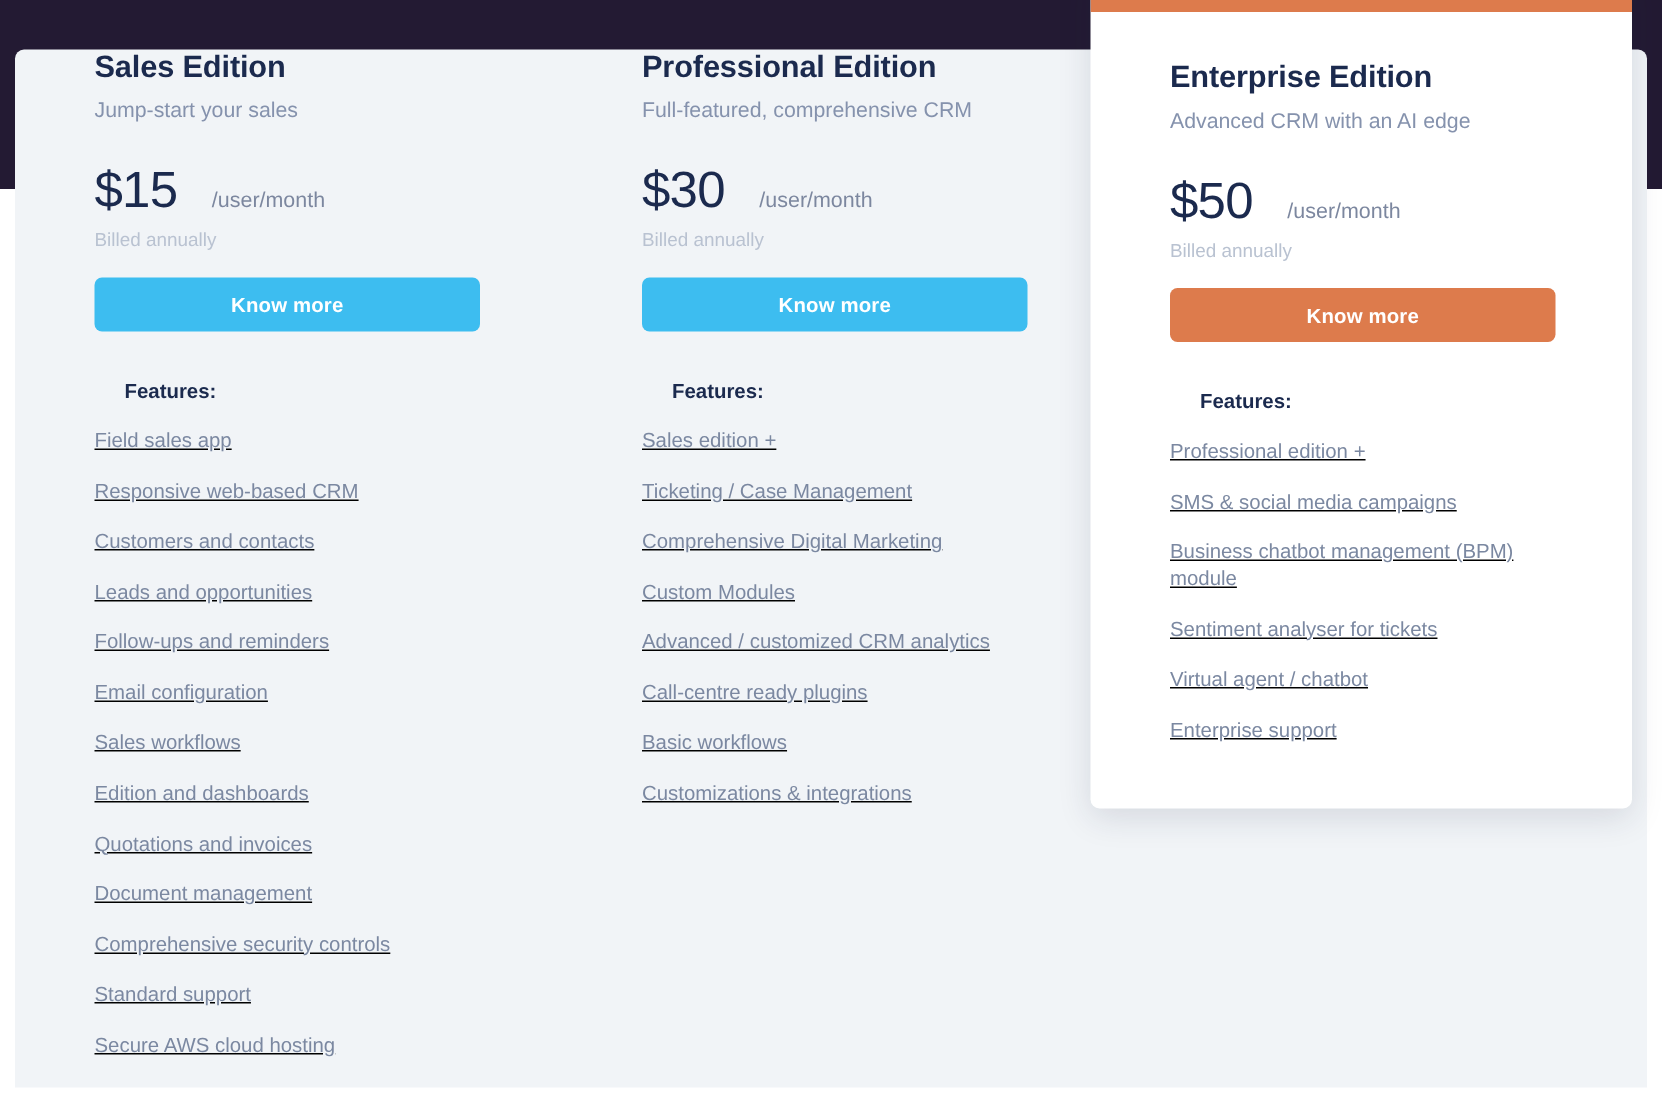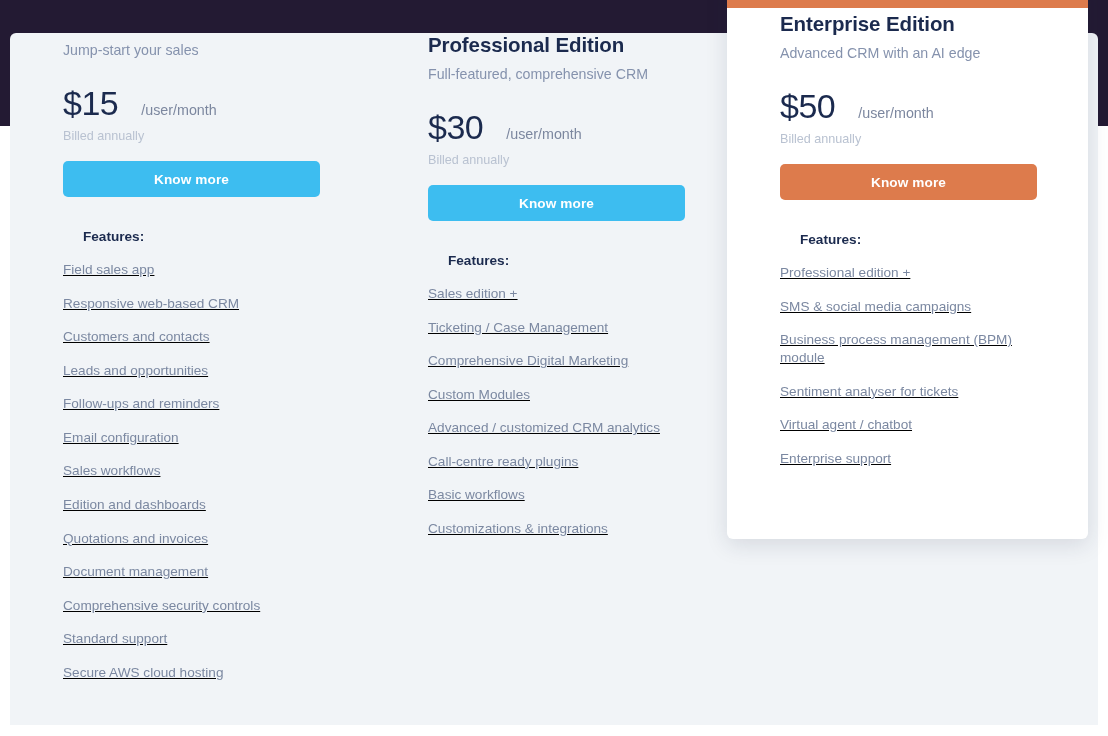--- a/index.html
+++ b/index.html
@@ -154,20 +154,21 @@
 </head>
 <body>
 
 <div id="navy-backdrop"></div>
 
 <div id="pricing-panel">
   <div class="plans-row">
 
     <div class="plan" id="plan-sales">
       <div class="plan-body">
+        <div class="plan-title">Sales Edition</div>
         <div class="plan-subtitle">Jump-start your sales</div>
         <div class="price-row">
           <span class="price-amount">$15</span>
           <span class="price-period">/user/month</span>
         </div>
         <div class="billing-note">Billed annually</div>
         <button class="cta-button cta-blue">Know more</button>
         <div class="features-heading">Features:</div>
         <ul class="features-list" id="features-sales">
             <li>Field sales app</li>
@@ -209,32 +210,32 @@
             <li>Customizations &amp; integrations</li>
           </ul>
       </div>
     </div>
 
   </div>
 </div>
 
 <div id="enterprise-card">
   <div class="popular-badge">MOST POPULAR</div>
-  <div class="plan-body" style="padding-top:4px;">
+  <div class="plan-body" style="padding-top:32px;">
     <div class="plan-title">Enterprise Edition</div>
     <div class="plan-subtitle">Advanced CRM with an AI edge</div>
     <div class="price-row">
       <span class="price-amount">$50</span>
       <span class="price-period">/user/month</span>
     </div>
     <div class="billing-note">Billed annually</div>
     <button class="cta-button cta-orange">Know more</button>
     <div class="features-heading">Features:</div>
     <ul class="features-list" id="features-enterprise">
         <li>Professional edition +</li>
         <li>SMS &amp; social media campaigns</li>
-        <li>Business process management (BPM) module</li>
+        <li>Business chatbot management (BPM) module</li>
         <li>Sentiment analyser for tickets</li>
         <li>Virtual agent / chatbot</li>
         <li>Enterprise support</li>
       </ul>
   </div>
 </div>
 
 </body></html>

